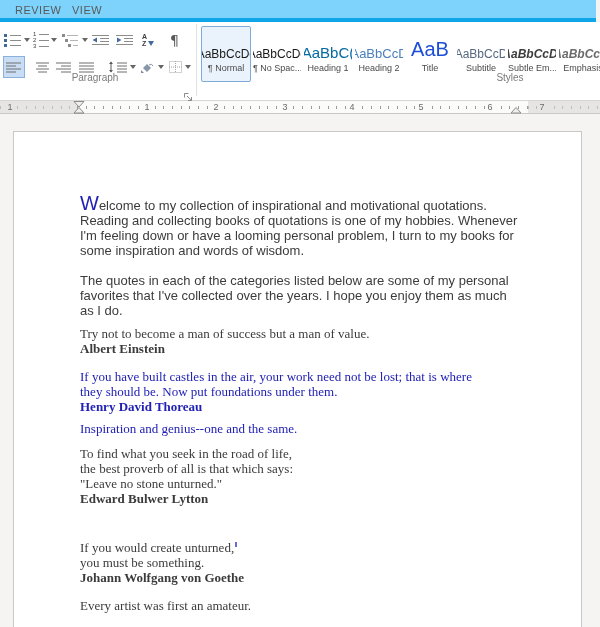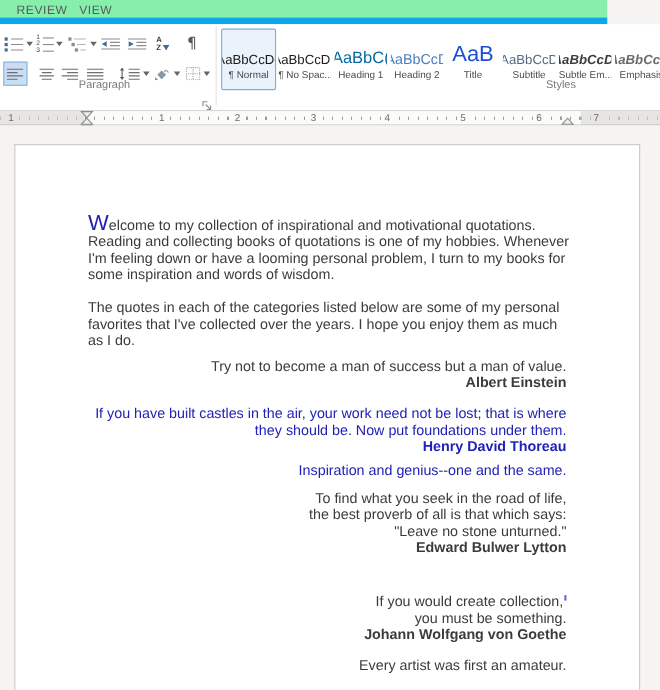--- a/index.html
+++ b/index.html
@@ -1,22 +1,22 @@
 <!DOCTYPE html>
 <html><head>
 <meta charset="utf-8">
 <style>
   * { margin:0; padding:0; box-sizing:border-box; }
   html,body { width:600px; height:627px; overflow:hidden; background:#fff;
               font-family:"Liberation Sans", sans-serif; }
   .app { position:relative; width:600px; height:627px; background:#f5f4f2; }
 
   
-  .tabbar { position:absolute; left:0; top:0; width:552px; height:22px;
-            background:#86efac; border-bottom:6px solid #0ea5e9; }
+  .tabbar { position:absolute; left:0; top:0; width:596px; height:22px;
+            background:#7dd3fc; border-bottom:4px solid #0ea5e9; }
   .tab { position:absolute; top:4px; font-size:11px; color:#595959; letter-spacing:.5px; cursor:default; }
   .tab-review { left:15px; }
   .tab-view   { left:72px; }
 
   
   .ribbon { position:absolute; left:0; top:22px; width:600px; height:79px;
             background:#ffffff; border-bottom:1px solid #d8d6d4; }
   .rbtn { position:absolute; display:flex; align-items:center; gap:2px; height:20px; }
   .row1 { top:8px; }
   .row2 { top:34px; height:22px; padding:2px; border:1px solid transparent; }
@@ -71,21 +71,21 @@
   .ruler-svg { position:absolute; left:0; top:101px; width:600px; height:20px; pointer-events:none; }
 
   
   .docarea { position:absolute; left:0; top:114px; width:600px; height:513px; background:#f5f4f2; }
   .page { position:absolute; left:13px; top:17px; width:569px; height:520px;
           background:#ffffff; border:1px solid #c9c8c6; border-bottom:none;
           padding:64px 66px 0 66px; }
   .docline { font-size:13px; line-height:15px; color:#3b3b3b; white-space:nowrap; }
   .dropcap { font-size:20px; line-height:15px; color:#2121b5; }
   .para2 { margin-top:15px; }
-  .quote { text-align:right; }
+  .quote { text-align:left;font-family:Liberation Serif, serif; }
   .quote .qauthor { font-weight:bold; }
   .q-blue .docline { color:#2121b5; }
   .q0 { margin-top:8px; }
   .q1 { margin-top:13px; }
   .q2 { margin-top:7px; }
   .q3 { margin-top:10px; }
   .q4 { margin-top:34px; }
   .q5 { margin-top:13px; }
   .revmark::after { content:""; display:inline-block; width:2px; height:5px;
                     background:#6a6adb; margin-left:1px; vertical-align:super; }
@@ -344,21 +344,21 @@
       </div>
 
       <div class="quote q3">
         <div class="docline">To find what you seek in the road of life,</div>
         <div class="docline">the best proverb of all is that which says:</div>
         <div class="docline">"Leave no stone unturned."</div>
         <div class="docline qauthor">Edward Bulwer Lytton</div>
       </div>
 
       <div class="quote q4">
-        <div class="docline revmark">If you would create collection,</div>
+        <div class="docline revmark">If you would create unturned,</div>
         <div class="docline">you must be something.</div>
         <div class="docline qauthor">Johann Wolfgang von Goethe</div>
       </div>
 
       <div class="quote q5">
         <div class="docline">Every artist was first an amateur.</div>
 
       </div>
 
     </div>

